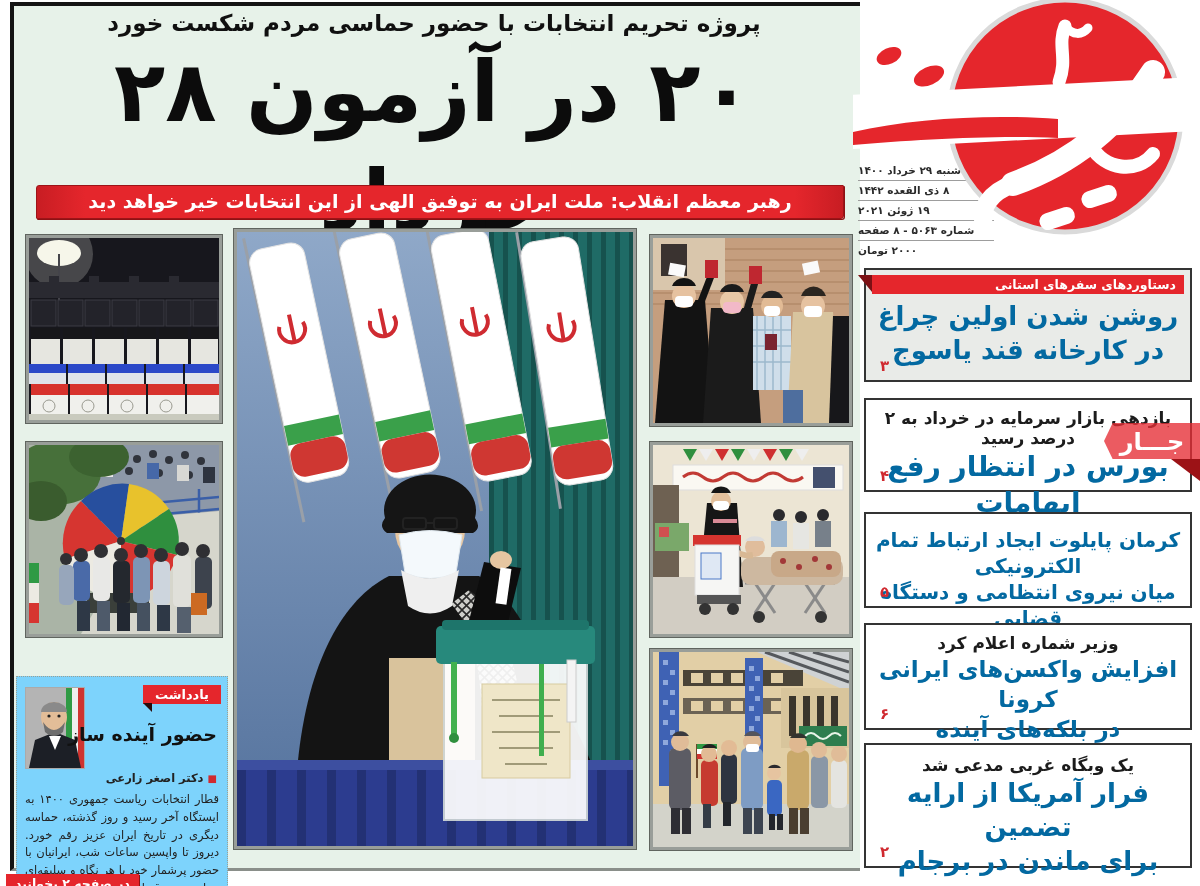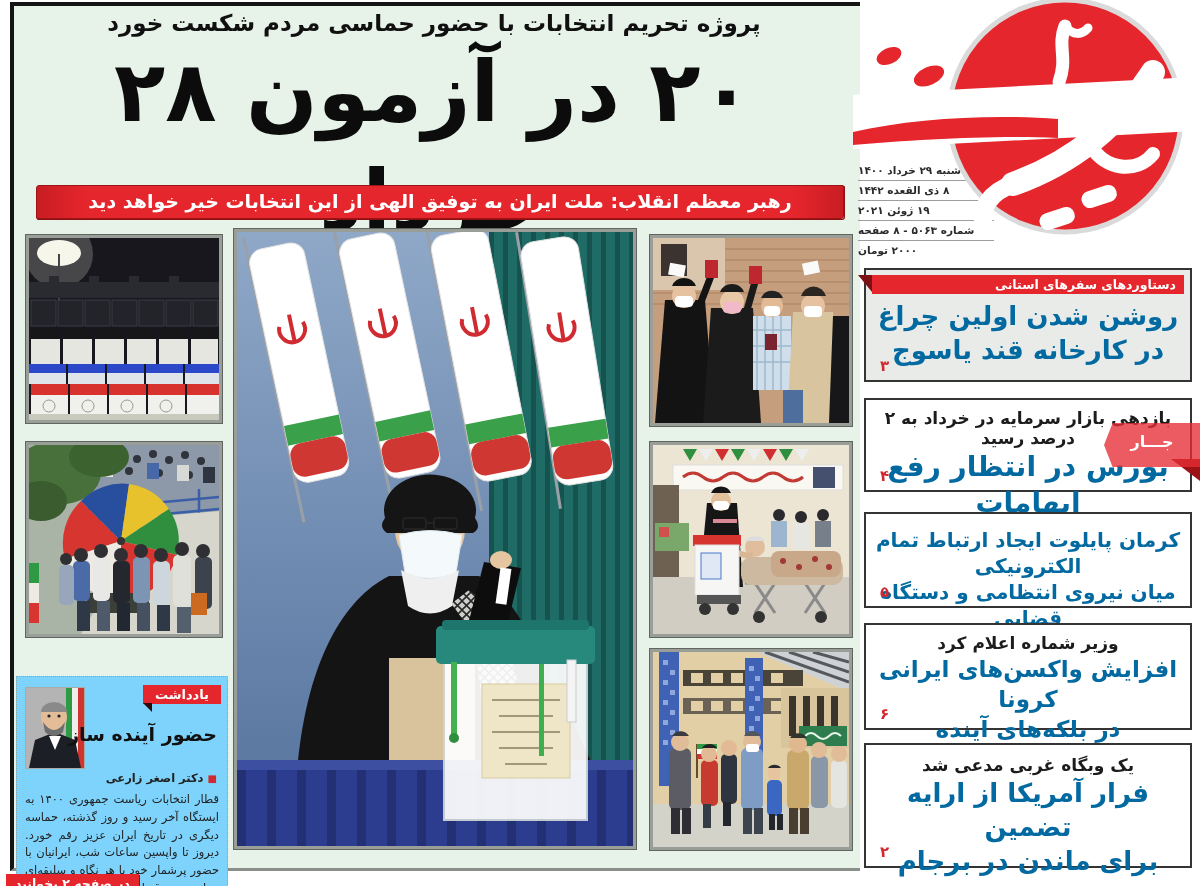--- a/index.html
+++ b/index.html
@@ -15,23 +15,23 @@
           background:linear-gradient(90deg,#c81d23,#e5262c 6%,#e5262c 94%,#c81d23);
           border:1px solid #9d1418;border-radius:3px 1px 3px 1px;color:#fff;font-size:19px;font-weight:bold;
           box-shadow:1px 1px 0 #8e1114;}
   
   #dates{left:858px;top:161px;width:136px;}
   .drow{height:19px;line-height:19px;font-size:10.5px;font-weight:bold;color:#2a2a2a;
         text-align:left;border-bottom:1px solid #9d9d9d;direction:rtl;}
   .drow:last-child{border-bottom:none;}
   #logo{left:853px;top:-6px;z-index:3;}
   
-  #ribbon{left:1104px;top:423px;width:96px;height:44px;z-index:5;background:rgba(230,45,52,.78);
+  #ribbon{left:1104px;top:423px;width:96px;height:36px;z-index:5;background:rgba(230,45,52,.78);
           clip-path:polygon(0 50%,9% 0,100% 0,100% 100%,9% 100%);
-          color:#fff;font-size:16px;font-weight:bold;text-align:center;line-height:38px;}
+          color:#fff;font-size:24px;font-weight:bold;text-align:center;line-height:38px;}
   #ribbon-fold{left:1171px;top:459px;width:29px;height:22px;background:#9c1216;
           clip-path:polygon(0 0,100% 0,100% 100%);z-index:4;}
   
   .story{left:864px;width:328px;background:#fff;border:2px solid #343434;box-sizing:border-box;z-index:2;}
   .story .t1,.story .t2{text-align:center;font-weight:bold;color:#0369a1;line-height:1.3;}
   .story .kick{text-align:center;font-weight:bold;font-size:17px;color:#1c1c1c;}
   .pnum{position:absolute;left:14px;bottom:5px;color:#d02a30;font-size:15px;font-weight:bold;}
   #story1{top:268px;height:114px;background:#e9ebe8;}
   #story1 .bar{margin:5px 6px 0 6px;height:19px;line-height:19px;background:#e5262c;color:#fff;
                font-size:12.5px;font-weight:bold;text-align:right;padding-right:8px;position:relative;}

